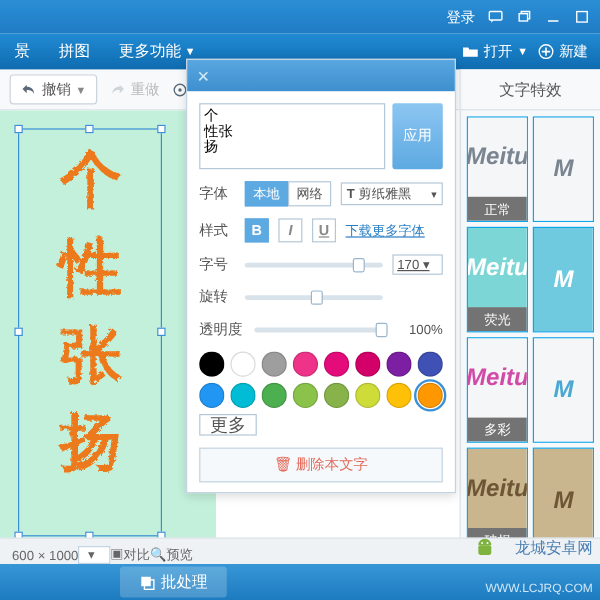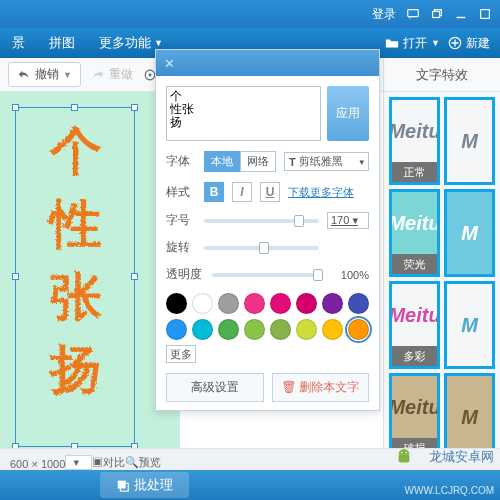--- a/index.html
+++ b/index.html
@@ -48,30 +48,30 @@
   .stylebtn.i { font-style:italic; color:#888; }
   .stylebtn.u { text-decoration:underline; color:#888; }
   .link { color:#2a7fc4; text-decoration:underline; font-size:11px; cursor:pointer; }
   .slider { flex:1; height:4px; background:#d8e2ea; position:relative; border-radius:2px; }
   .slider .knob { position:absolute; top:-4px; width:10px; height:12px; background:#fff; border:1px solid #9ab6cc; border-radius:2px; }
   .numbox { border:1px solid #b4c7d8; width:42px; padding:1px 3px; font-size:11px; display:flex; justify-content:space-between; align-items:center;text-decoration:underline; }
   .pctbox { font-size:11px; color:#555; width:38px; text-align:right; }
   .palette { display:flex; flex-wrap:wrap; gap:5px; margin:4px 0 10px; }
   .swatch { width:21px; height:21px; border-radius:50%; border:1px solid rgba(0,0,0,0.15); }
   .swatch.sel { outline:2px solid #3a8fd6; outline-offset:1px; }
-  .more { width:30px; height:18px; border:1px solid #b4c7d8; font-size:11px; display:flex; align-items:center; justify-content:center; color:#555; }
+  .more { width:48px; height:18px; border:1px solid #b4c7d8; font-size:15px; display:flex; align-items:center; justify-content:center; color:#555; }
   .panel-ft { display:flex; gap:8px; }
   .ftbtn { flex:1; border:1px solid #c4d4e2; padding:5px 0; text-align:center; font-size:12px; color:#555; background:#f6f9fc; }
   .ftbtn.del { color:#e26a5a; }
 
   
   .fx { position:absolute; left:383px; top:0; width:117px; height:442px; background:#f6f8fa; border-left:1px solid #dde3e9; }
   .fx-hd { height:34px; display:flex; align-items:center; justify-content:center; color:#555; font-size:13px; border-bottom:1px solid #dde3e9; background:#f7f9fb; }
   .fx-grid { display:grid; grid-template-columns:1fr 1fr; gap:4px; padding:5px; }
-  .fx-cell { height:88px; background:#fff; border:3px solid #0ea5e9; display:flex; flex-direction:column; overflow:hidden;}
+  .fx-cell { height:88px; background:#fff; border:1px solid #0ea5e9; display:flex; flex-direction:column; overflow:hidden;}
   .fx-prev { flex:1; display:flex; align-items:center; justify-content:center; font-size:20px; font-weight:bold; font-style:italic; }
   .fx-cap { height:20px; background:rgba(0,0,0,0.55); color:#fff; font-size:11px; display:flex; align-items:center; justify-content:center; }
 
   .statusbar { position:absolute; left:0; bottom:30px; height:22px; width:500px; background:#eef2f5; border-top:1px solid #dde3e9; display:flex; align-items:flex-end; padding:0 10px; font-size:11px; color:#666; }
   .batchbar { position:absolute; left:0; bottom:0; height:30px; width:500px; background:linear-gradient(#3797d6,#1d7bc0); display:flex; align-items:center; color:#fff; }
   .batchbtn { background:rgba(255,255,255,0.2); padding:4px 16px; margin-left:100px; border-radius:3px; font-size:13px; display:flex; align-items:center; gap:4px;}
 
   .watermark { position:absolute; right:6px; bottom:34px; font-size:13px; color:#4b7fb3; display:flex; align-items:center; gap:16px; z-index:20;justify-content:flex-end; }
   .watermark2 { position:absolute; right:6px; bottom:4px; font-size:10px; color:#cfe6f7; z-index:21; }
 </style>
@@ -296,21 +296,20 @@
         <div class="swatch" style="background: rgb(0, 188, 212);"></div>
         <div class="swatch" style="background: rgb(76, 175, 80);"></div>
         <div class="swatch" style="background: rgb(139, 195, 74);"></div>
         <div class="swatch" style="background: rgb(135, 179, 74);"></div>
         <div class="swatch" style="background: rgb(205, 220, 57);"></div>
         <div class="swatch" style="background: rgb(255, 193, 7);"></div>
         <div class="swatch sel" style="background: rgb(255, 152, 0);"></div>
         <div class="more">更多</div>
       </div>
     <div class="panel-ft">
-      <div class="ftbtn">高级设置</div>
       <div class="ftbtn del"><span style="margin-right:3px">🗑</span><span>删除本文字</span></div>
     </div>
   </div>
 </div>
 
 <div class="statusbar">
   <span>600 × 1000</span>
   <span style="border:1px solid #c4d4e2;padding:0 12px 0 4px;background:#fff">&nbsp;▾</span>
   <span>▣<span>对比</span></span>
   <span>🔍<span>预览</span></span>

